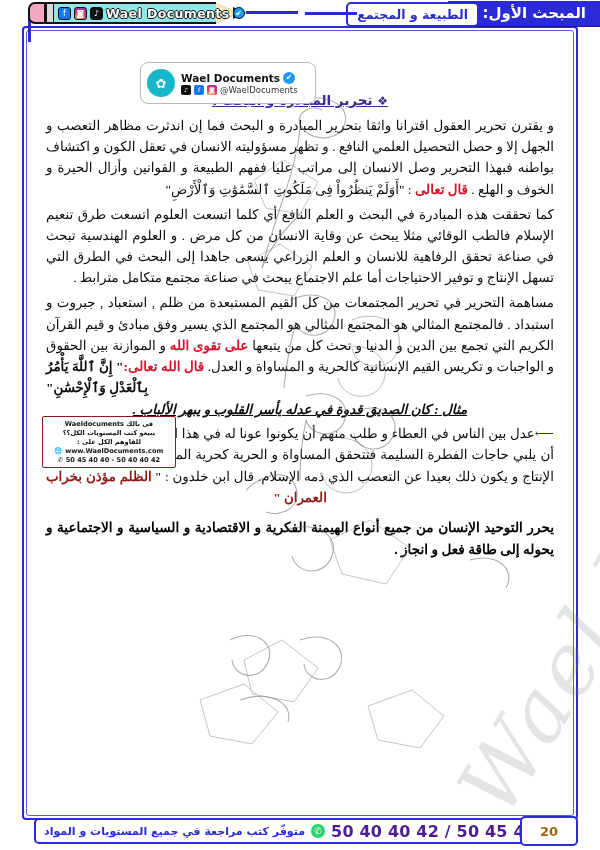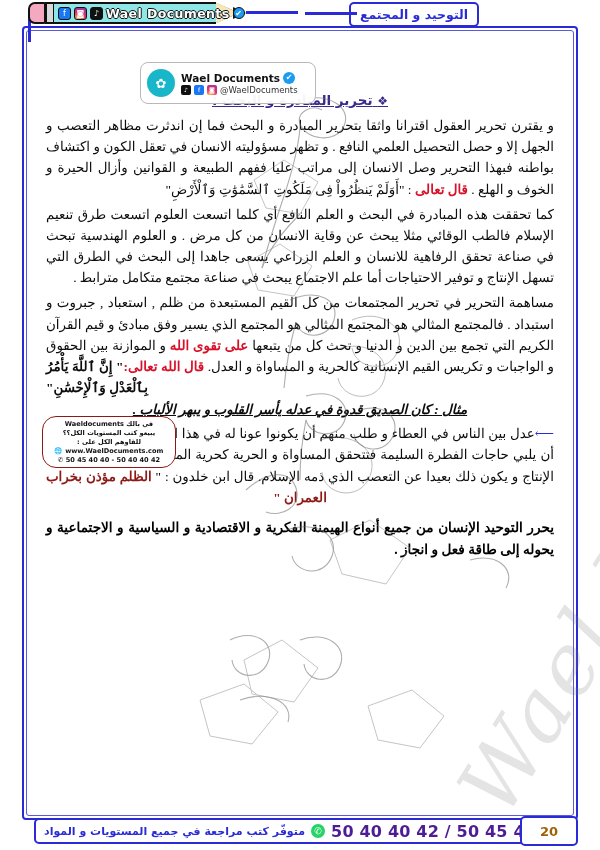--- a/index.html
+++ b/index.html
@@ -258,21 +258,21 @@
   }
   .uline{text-decoration:underline;}
   .arrow-lead{color:#2a2ad6;}
 
   
   .contact-box{
     position:absolute;
     left:42px; top:416px;
     width:124px;
     border:1.6px solid #8e1a18;
-    border-radius:14px;
+    border-radius:2px;
     background:#fff;
     padding:3px 4px;
     text-align:center;
     z-index:5;
     direction:rtl;
   }
   .cb-l{
     font-family:"DejaVu Sans","Liberation Sans",sans-serif;
     font-weight:bold;
     font-size:6.6px;
@@ -358,23 +358,26 @@
   }
 </style>
 </head>
 <body>
 
 <div class="page-frame"></div>
 <div class="frame-inner"></div>
 
 <div class="header-band">
 
+  <div class="chapter-tag">
+    <span>المبحث الأول:</span>
+  </div>
 
   <div class="subject-pill">
-    <span>التوحيد و المجتمع</span>
+    <span>الطبيعة و المجتمع</span>
   </div>
 
   <div class="pill-connector"></div>
   <div class="pencil-line"></div>
   <div class="left-bracket"></div>
 
   <div class="pencil">
     <div class="pencil-eraser"></div>
     <div class="pencil-ferrule"></div>
     <div class="pencil-outline"></div>

